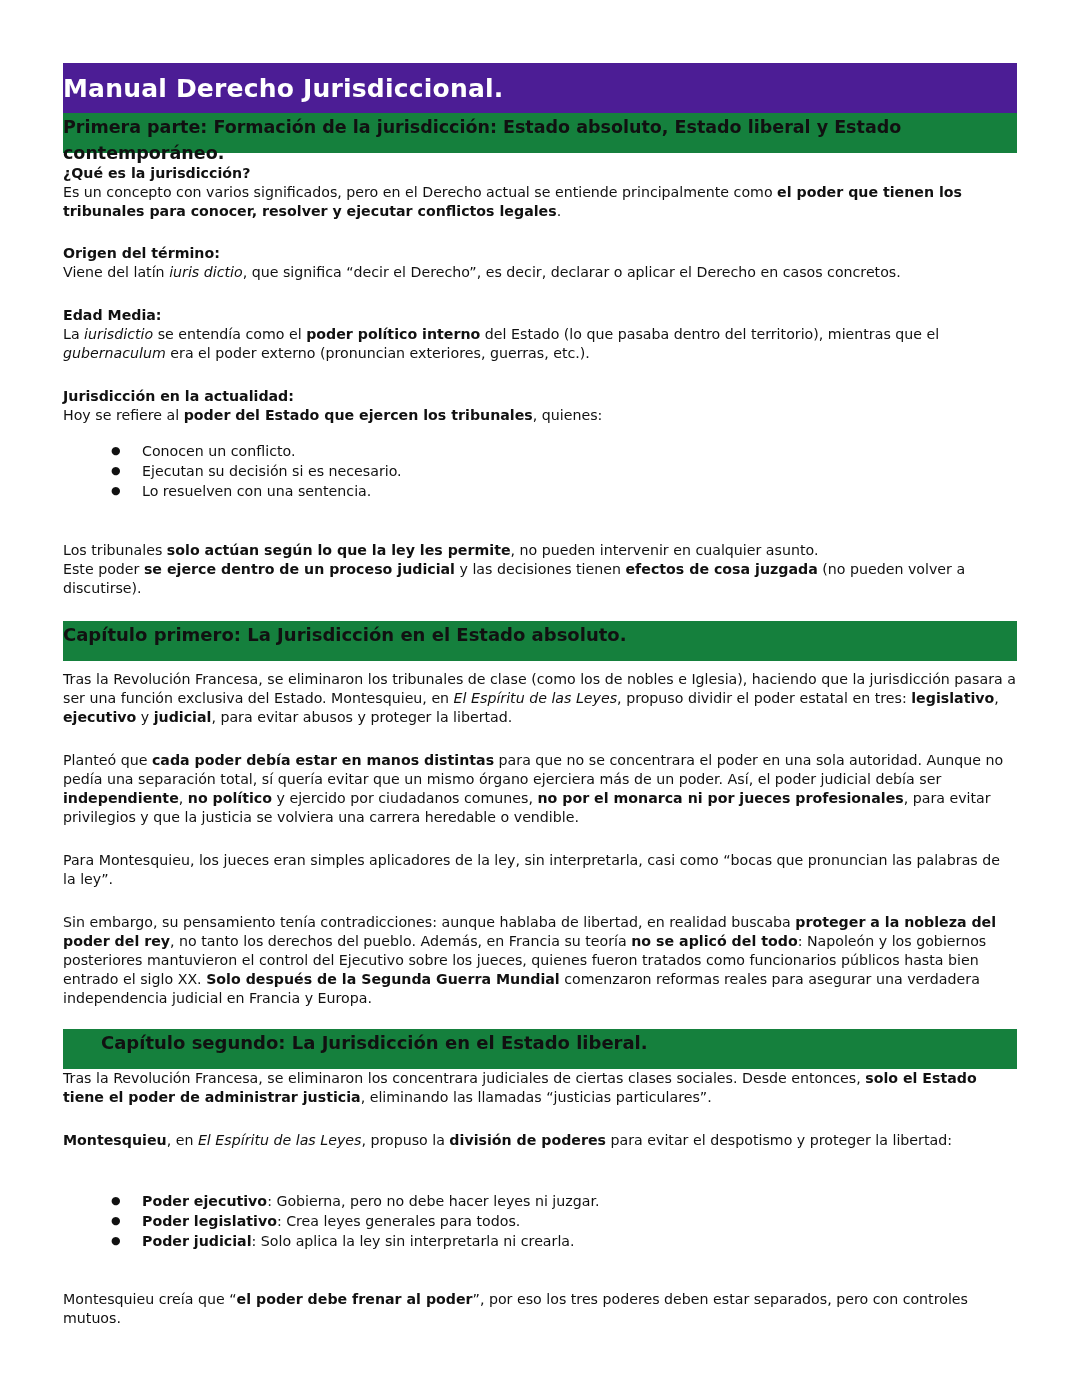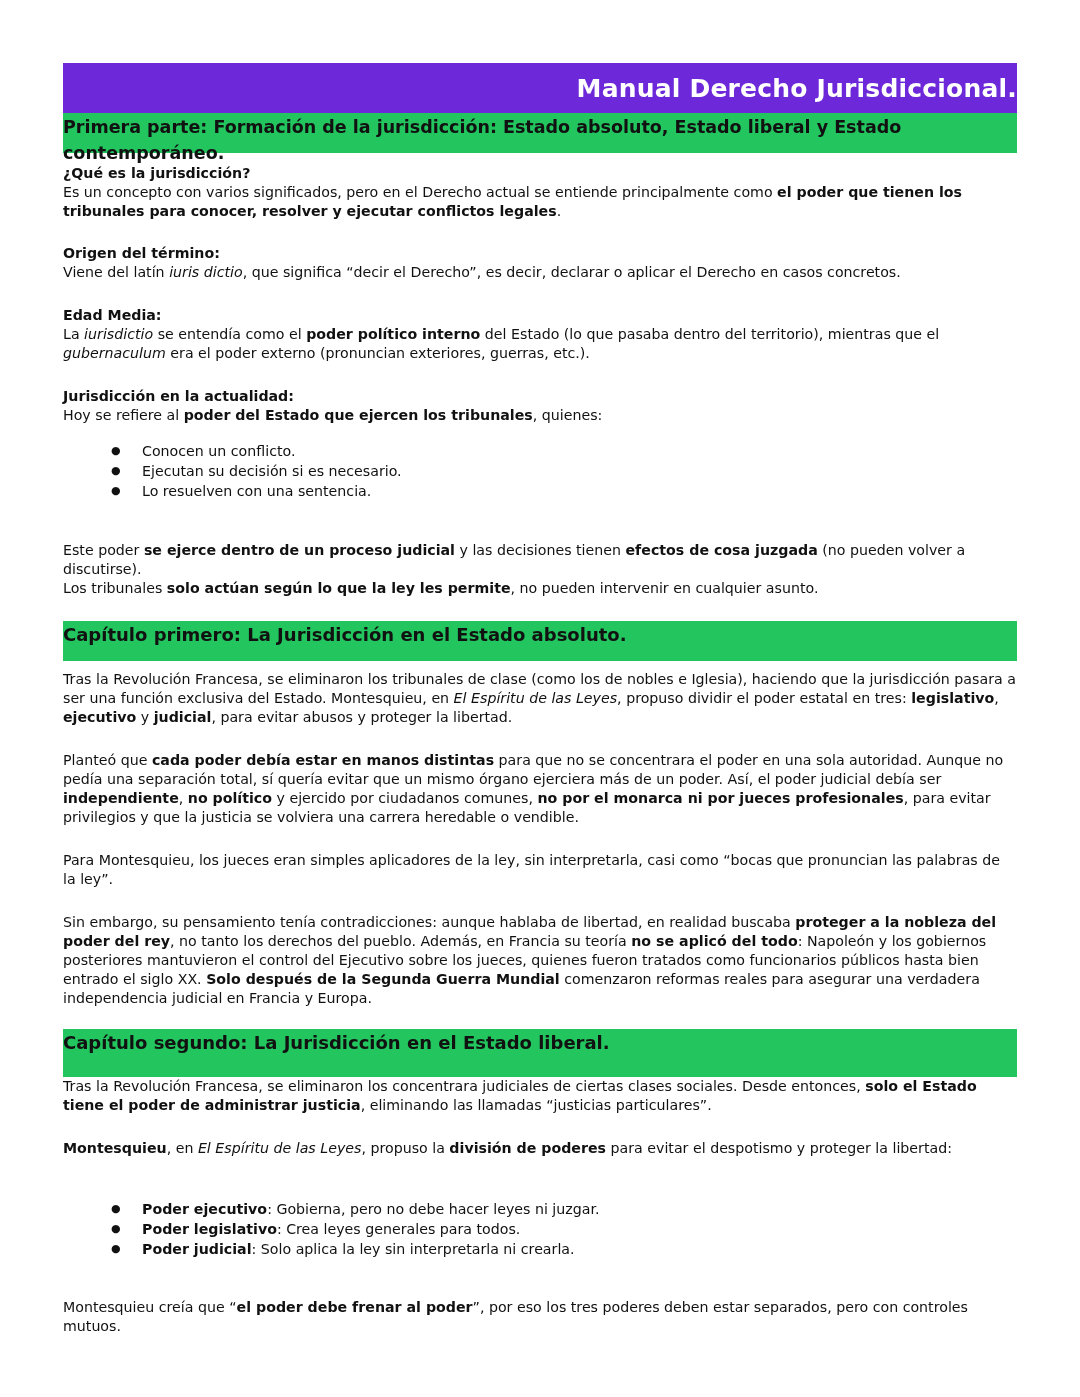--- a/index.html
+++ b/index.html
@@ -1,21 +1,21 @@
 <!DOCTYPE html>
 <html><head>
 <meta charset="utf-8">
 <style>
   html, body { margin: 0; padding: 0; background: #ffffff; }
   body { width: 1080px; height: 1397px; position: relative; overflow: hidden;
          font-family: "DejaVu Sans", sans-serif; color: #111; }
   .page { position: absolute; left: 63px; top: 63px; width: 954px; }
-  .title-band { background: #6d28d9; height: 50px; display: flex; align-items: center; justify-content: flex-end; }
+  .title-band { background: #4c1d95; height: 50px; display: flex; align-items: center; justify-content: flex-start; }
   .title-band span { color: #ffffff; font-weight: bold; font-size: 25px; letter-spacing: 0.2px; }
-  .band { background: #22c55e; height: 40px; display: flex; align-items: flex-start; padding-top: 1px; box-sizing: border-box; }
+  .band { background: #15803d; height: 40px; display: flex; align-items: flex-start; padding-top: 1px; box-sizing: border-box; }
   .band span { font-weight: bold; font-size: 18px; color: #111; line-height: 26px; }
   .band.part { height: 40px; }
   .band.part span { font-size: 17.5px; }
   p { margin: 0; font-size: 14.2px; line-height: 19px; }
   .h { font-weight: bold; }
   ul { margin: 16px; padding-left: 63px; list-style: none; }
   li { font-size: 14.2px; line-height: 20px; position: relative; }
   li::before { content: "\25CF"; position: absolute; left: -31px; font-size: 11px; top: 0; }
   b { font-weight: bold; }
   i { font-style: italic; }
@@ -47,42 +47,42 @@
   <div style="height:24px"></div>
   <p class="h">Jurisdicción en la actualidad:</p>
   <p><span>Hoy se refiere al </span><b>poder del Estado que ejercen los tribunales</b><span>, quienes:</span></p>
   <ul>
     <li>Conocen un conflicto.</li>
     <li>Ejecutan su decisión si es necesario.</li>
     <li>Lo resuelven con una sentencia.</li>
   </ul>
 
   <div style="height:24px"></div>
+  <p><span>Los tribunales </span><b>solo actúan según lo que la ley les permite</b><span>, no pueden intervenir en cualquier asunto.</span></p>
   <p><span>Este poder </span><b>se ejerce dentro de un proceso judicial</b><span> y las decisiones tienen </span><b>efectos de cosa juzgada</b><span> (no pueden volver a discutirse).</span></p>
-  <p><span>Los tribunales </span><b>solo actúan según lo que la ley les permite</b><span>, no pueden intervenir en cualquier asunto.</span></p>
 
   <div style="height:23px"></div>
   <div class="band">
     <span>Capítulo primero: La Jurisdicción en el Estado absoluto.</span>
   </div>
 
   <div style="height:9px"></div>
   <p><span>Tras la Revolución Francesa, se eliminaron los tribunales de clase (como los de nobles e Iglesia), haciendo que la jurisdicción pasara a ser una función exclusiva del Estado. Montesquieu, en </span><i>El Espíritu de las Leyes</i><span>, propuso dividir el poder estatal en tres: </span><b>legislativo</b><span>, </span><b>ejecutivo</b><span> y </span><b>judicial</b><span>, para evitar abusos y proteger la libertad.</span></p>
 
   <div style="height:24px"></div>
   <p><span>Planteó que </span><b>cada poder debía estar en manos distintas</b><span> para que no se concentrara el poder en una sola autoridad. Aunque no pedía una separación total, sí quería evitar que un mismo órgano ejerciera más de un poder. Así, el poder judicial debía ser </span><b>independiente</b><span>, </span><b>no político</b><span> y ejercido por ciudadanos comunes, </span><b>no por el monarca ni por jueces profesionales</b><span>, para evitar privilegios y que la justicia se volviera una carrera heredable o vendible.</span></p>
 
   <div style="height:24px"></div>
   <p>Para Montesquieu, los jueces eran simples aplicadores de la ley, sin interpretarla, casi como “bocas que pronuncian las palabras de la ley”.</p>
 
   <div style="height:24px"></div>
   <p><span>Sin embargo, su pensamiento tenía contradicciones: aunque hablaba de libertad, en realidad buscaba </span><b>proteger a la nobleza del poder del rey</b><span>, no tanto los derechos del pueblo. Además, en Francia su teoría </span><b>no se aplicó del todo</b><span>: Napoleón y los gobiernos posteriores mantuvieron el control del Ejecutivo sobre los jueces, quienes fueron tratados como funcionarios públicos hasta bien entrado el siglo XX. </span><b>Solo después de la Segunda Guerra Mundial</b><span> comenzaron reformas reales para asegurar una verdadera independencia judicial en Francia y Europa.</span></p>
 
   <div style="height:21px"></div>
-  <div class="band" style="height:48px;">
+  <div class="band" style="height:40px;padding-left:38px;">
     <span>Capítulo segundo: La Jurisdicción en el Estado liberal.</span>
   </div>
 
   <p><span>Tras la Revolución Francesa, se eliminaron los concentrara judiciales de ciertas clases sociales. Desde entonces, </span><b>solo el Estado tiene el poder de administrar justicia</b><span>, eliminando las llamadas “justicias particulares”.</span></p>
 
   <div style="height:24px"></div>
   <p><b>Montesquieu</b><span>, en </span><i>El Espíritu de las Leyes</i><span>, propuso la </span><b>división de poderes</b><span> para evitar el despotismo y proteger la libertad:</span></p>
 
   <div style="height:25px"></div>
   <ul>

